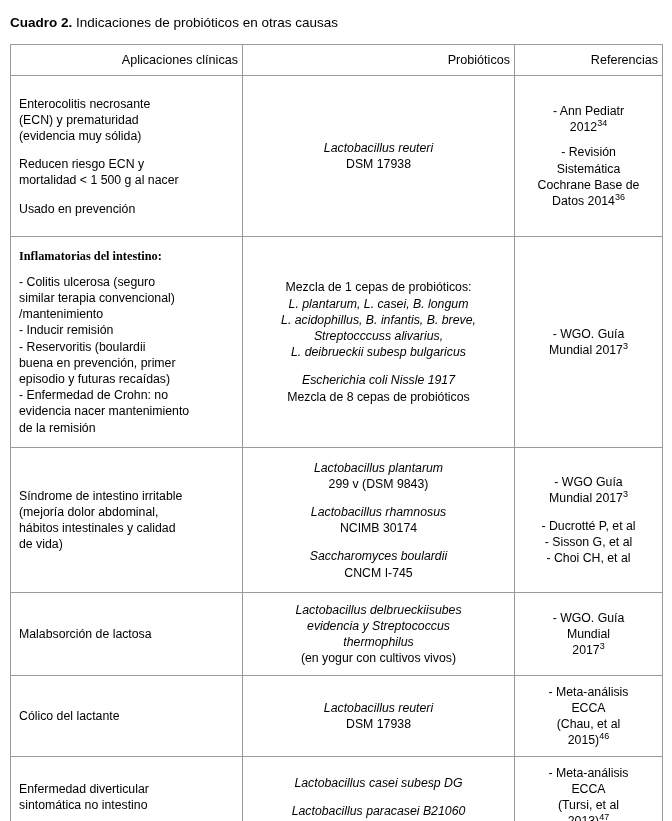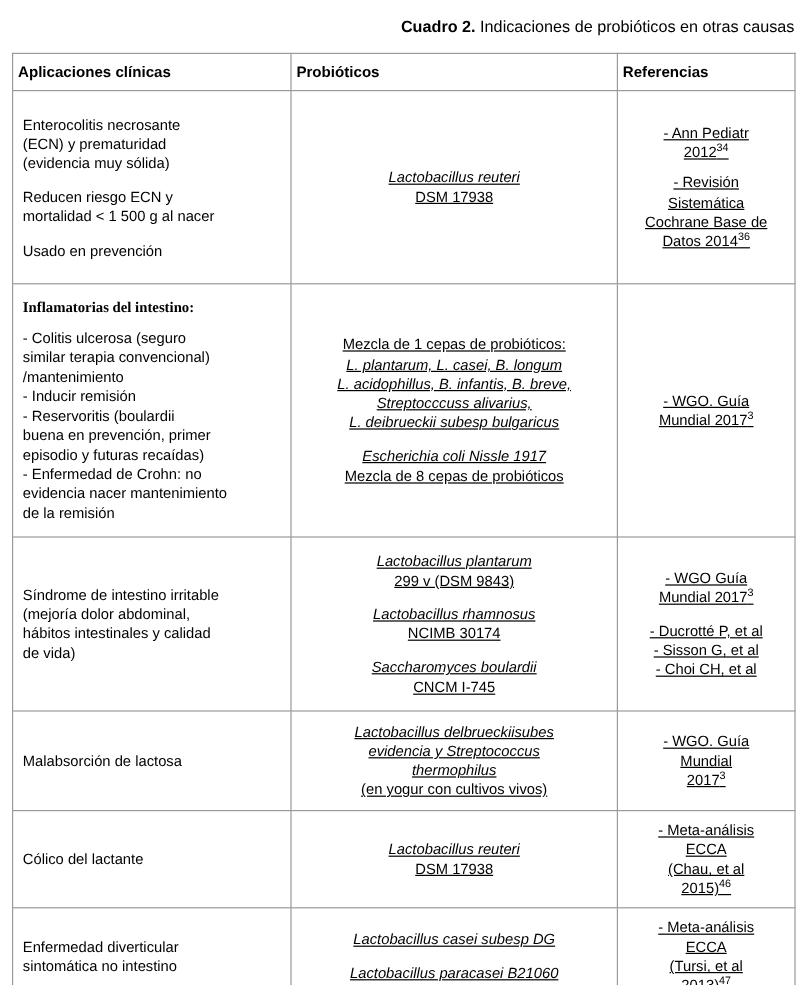--- a/index.html
+++ b/index.html
@@ -15,21 +15,21 @@
     font-size: 12.5px;
     position: relative;
     overflow: hidden;
   }
   .page {
     padding: 12px 10px 0 10px;
     box-sizing: border-box;
     width: 672px;
   }
   .caption {
-    text-align: right;
+    text-align: left;
     font-size: 13.5px;
     margin: 2px 0 12px 0;
     line-height: 1.3;
   }
   .caption .lbl {
     font-weight: bold;
   }
   table.tbl {
     border-collapse: collapse;
     width: 652px;
@@ -37,31 +37,31 @@
     table-layout: fixed;
   }
   table.tbl th, table.tbl td {
     border: 1px solid #9a9a9a;
     padding: 7px 8px;
     vertical-align: middle;
     line-height: 1.32;
     font-size: 12.3px;
   }
   table.tbl thead th {
-    text-align: left;
-    font-weight: bold;
+    text-align: right;
+    font-weight: normal;
     padding: 7px 4px;
     font-size: 12.6px;
   }
   col.c1 { width: 232px; }
   col.c2 { width: 272px; }
   col.c3 { width: 148px; }
 
   td.c-left { text-align: left; }
-  td.c-center { text-align: center; text-decoration: underline; }
+  td.c-center { text-align: center; }
   .gap { height: 12px; }
   .gap-sm { height: 9px; }
   em { font-style: italic; text-align: right; }
   sup { font-size: 9px; vertical-align: super; line-height: 0; }
   .bold { font-weight: bold; font-family: Liberation Serif, serif; }
 </style>
 </head>
 <body>
 
 <div class="page">

